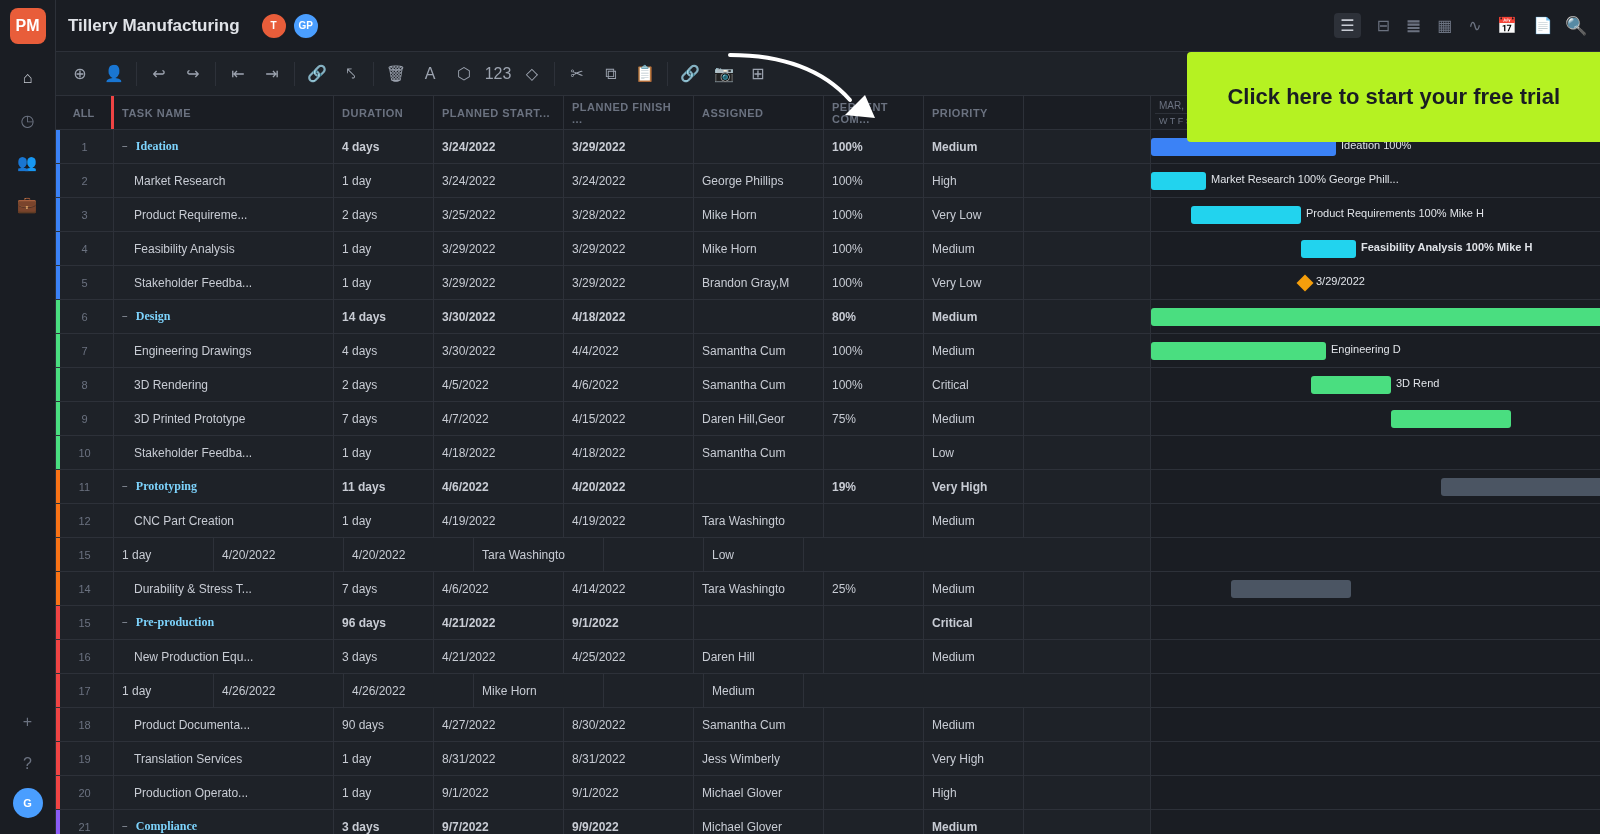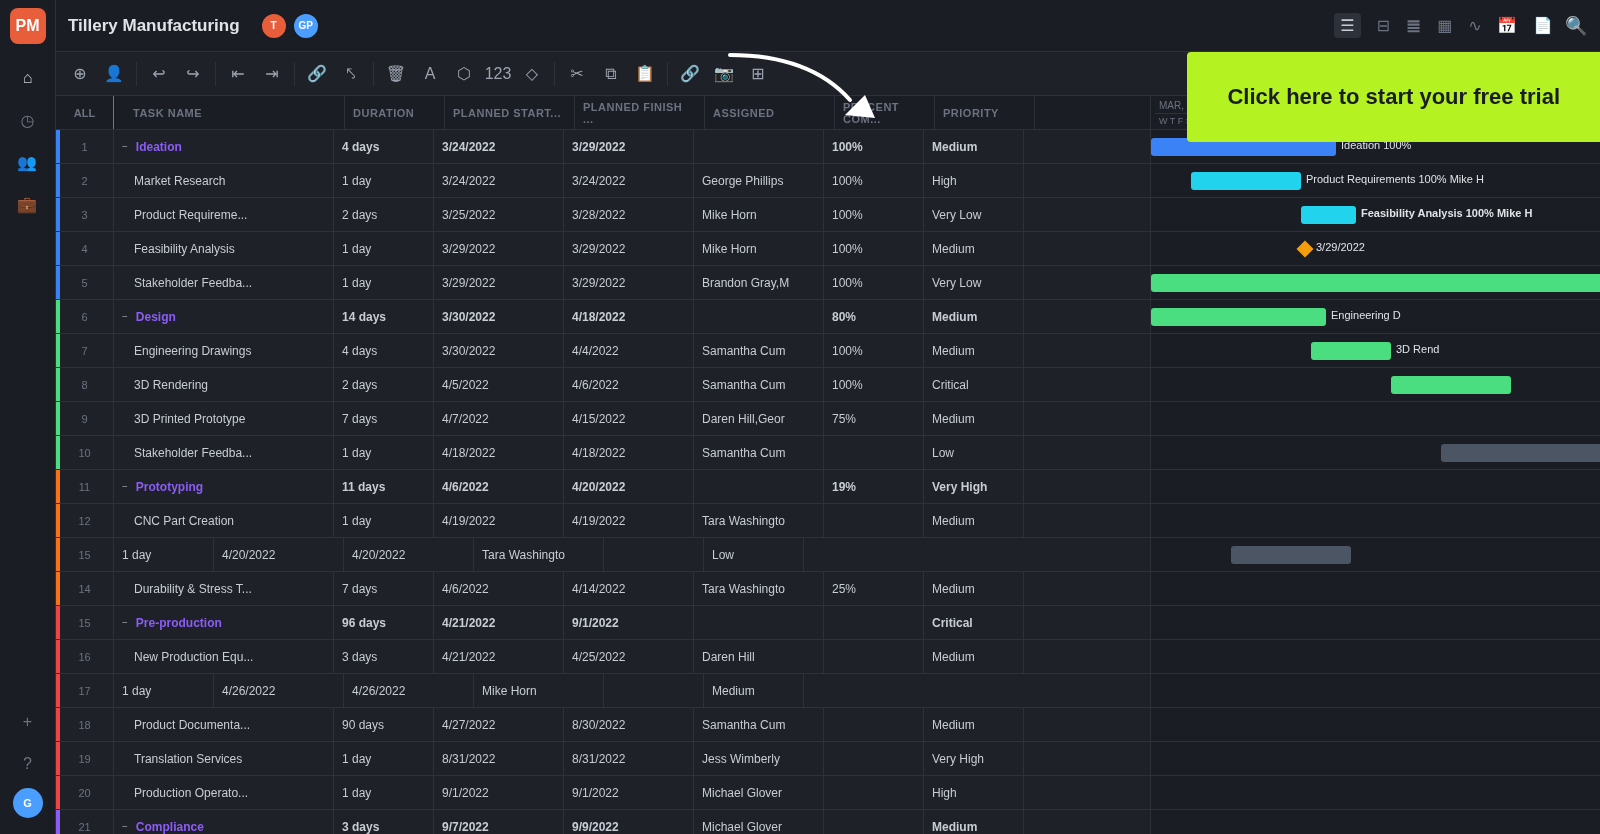--- a/index.html
+++ b/index.html
@@ -202,37 +202,37 @@
     }
     .col-all {
       width: 58px;
       flex-shrink: 0;
       display: flex;
       align-items: center;
       justify-content: center;
       font-size: 11px;
       font-weight: 600;
       color: #6b7280;
-      border-right: 1px solid #ef4444;
+      border-right: 3px solid #ef4444;
       height: 100%;
     }
     .col-header {
       display: flex;
       align-items: center;
       padding: 0 8px;
       font-size: 11px;
       font-weight: 600;
       color: #6b7280;
       text-transform: uppercase;
       letter-spacing: 0.5px;
       border-right: 1px solid #2d3139;
       height: 100%;
       flex-shrink: 0;
     }
-    .col-task { width: 220px; margin-left: 11px; }
+    .col-task { width: 220px; }
     .col-duration { width: 100px; }
     .col-pstart { width: 130px; }
     .col-pfinish { width: 130px; }
     .col-assigned { width: 130px; }
     .col-percent { width: 100px; }
     .col-priority { width: 100px; }
 
     .table-body { overflow-y: auto; height: calc(100% - 34px); }
     .table-body::-webkit-scrollbar { width: 6px; }
     .table-body::-webkit-scrollbar-track { background: #1a1d23; }
@@ -279,21 +279,21 @@
       flex-shrink: 0;
     }
     .row-cell.task-cell { width: 220px; gap: 6px; }
     .row-cell.duration-cell { width: 100px; }
     .row-cell.pstart-cell { width: 130px; }
     .row-cell.pfinish-cell { width: 130px; }
     .row-cell.assigned-cell { width: 130px; }
     .row-cell.percent-cell { width: 100px; }
     .row-cell.priority-cell { width: 100px; }
 
-    .group-label { font-weight: 700; color: #8b5cf6; }
+    .group-label { font-weight: 700; color: #7dd3fc; font-family: Liberation Serif, serif; }
     .group-toggle { font-size: 10px; color: #9ca3af; margin-right: 2px; }
     .task-indent { padding-left: 20px; text-align: right; }
     .task-name { overflow: hidden; text-overflow: ellipsis; }
 
     
     .gantt-container {
       flex: 1;
       overflow: hidden;
       background: #1a1d23;
       position: relative;
@@ -764,20 +764,24 @@
           </div>
         </div>
       </div>
 
       <div class="gantt-body" id="gantt-body">
           <div class="gantt-row">
             <div class="gantt-bar" style="left: 0px; width: 185px; background: rgb(59, 130, 246);"></div>
             <span class="gantt-bar-label" style="left: 190px;">Ideation 100%</span>
           </div>
           <div class="gantt-row">
+            <div class="gantt-bar" style="left: 0px; width: 55px; background: rgb(34, 211, 238);"></div>
+            <span class="gantt-bar-label" style="left: 60px;">Market Research  100%  George Phill...</span>
+          </div>
+          <div class="gantt-row">
             <div class="gantt-bar" style="left: 40px; width: 110px; background: rgb(34, 211, 238);"></div>
             <span class="gantt-bar-label" style="left: 155px;">Product Requirements  100%  Mike H</span>
           </div>
           <div class="gantt-row">
             <div class="gantt-bar" style="left: 150px; width: 55px; background: rgb(34, 211, 238);"></div>
             <span class="gantt-bar-label" style="left: 210px; font-weight: bold;">Feasibility Analysis  100%  Mike H</span>
           </div>
           <div class="gantt-row">
             <div class="diamond" style="left: 148px;"></div>
             <span class="gantt-bar-label" style="left: 165px;">3/29/2022</span>

